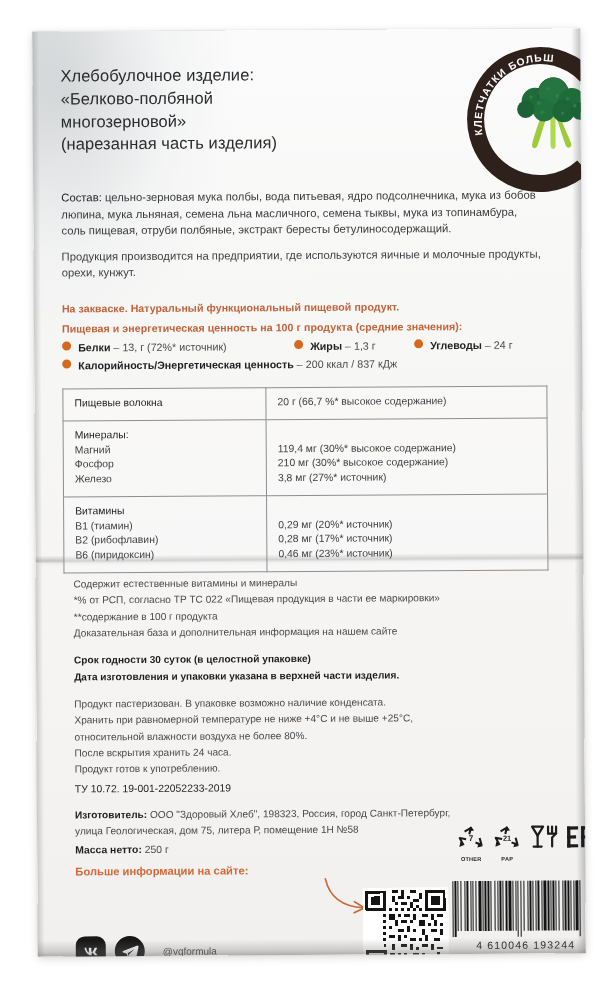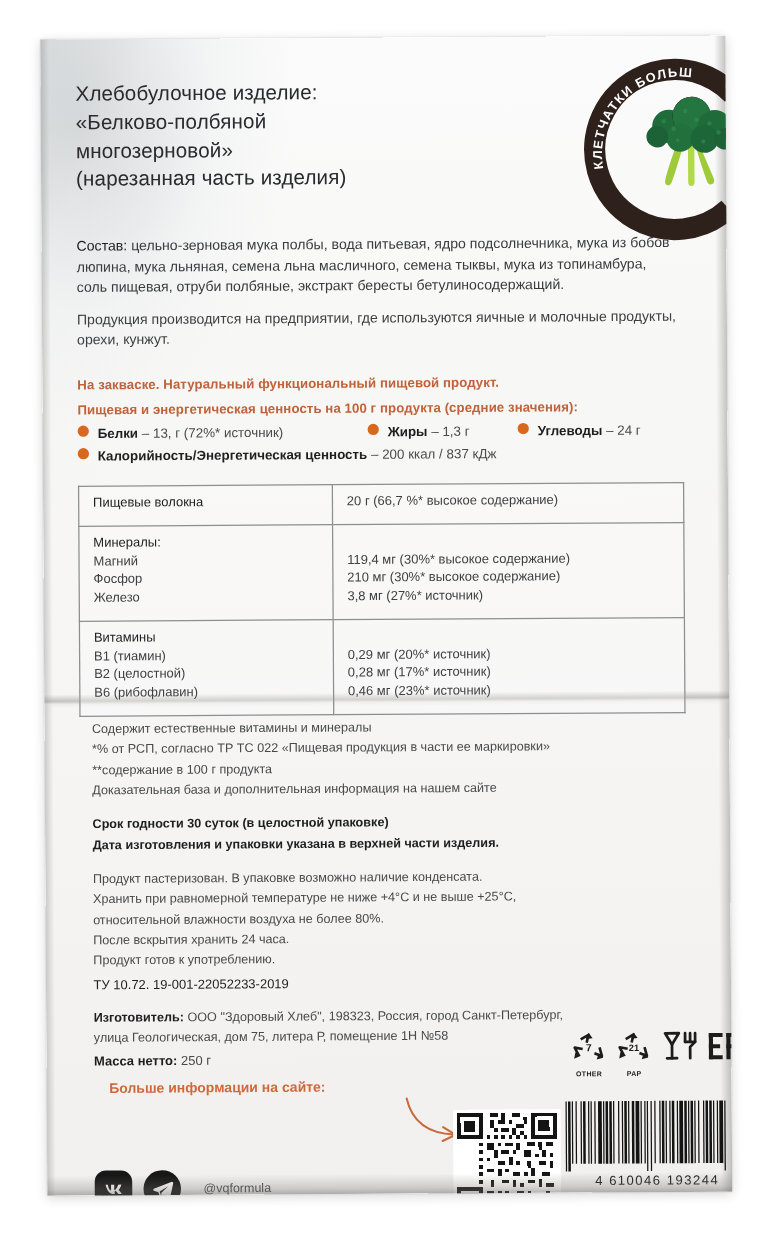--- a/index.html
+++ b/index.html
@@ -241,21 +241,20 @@
   .netto b { color: #1d1e20; font-weight: 700; }
 
   .site-cta {
     position: absolute;
     left: 38px;
     top: 833px;
     font-size: 11.2px;
     font-weight: 700;
     color: #d0693a;
     line-height: 1.33;
-    margin-left: 12px;
   }
   .site-cta .url { font-weight: 700; }
 
   .contacts {
     position: absolute;
     left: 38px;
     top: 872px;
     font-size: 9.6px;
     line-height: 1.52;
     color: #4a4b4d;
@@ -463,22 +462,22 @@
               <span class="sub" style="visibility:hidden">&nbsp;</span>
               <span class="sub">119,4 мг (30%* высокое содержание)</span>
               <span class="sub">210 мг (30%* высокое содержание)</span>
               <span class="sub">3,8 мг (27%* источник)</span>
             </td>
           </tr>
           <tr>
             <td class="left">
               <b>Витамины</b>
               <span class="sub">В1 (тиамин)</span>
-              <span class="sub">В2 (целостной)</span>
-              <span class="sub">В6 (рибофлавин)</span>
+              <span class="sub">В2 (рибофлавин)</span>
+              <span class="sub">В6 (пиридоксин)</span>
             </td>
             <td>
               <span class="sub" style="visibility:hidden">&nbsp;</span>
               <span class="sub">0,29 мг (20%* источник)</span>
               <span class="sub">0,28 мг (17%* источник)</span>
               <span class="sub">0,46 мг (23%* источник)</span>
             </td>
           </tr>
         </tbody>
       </table>

